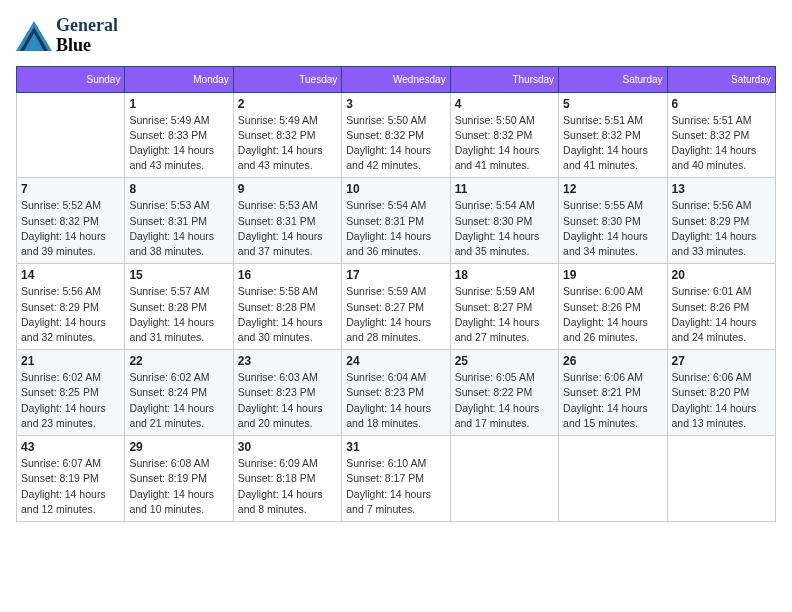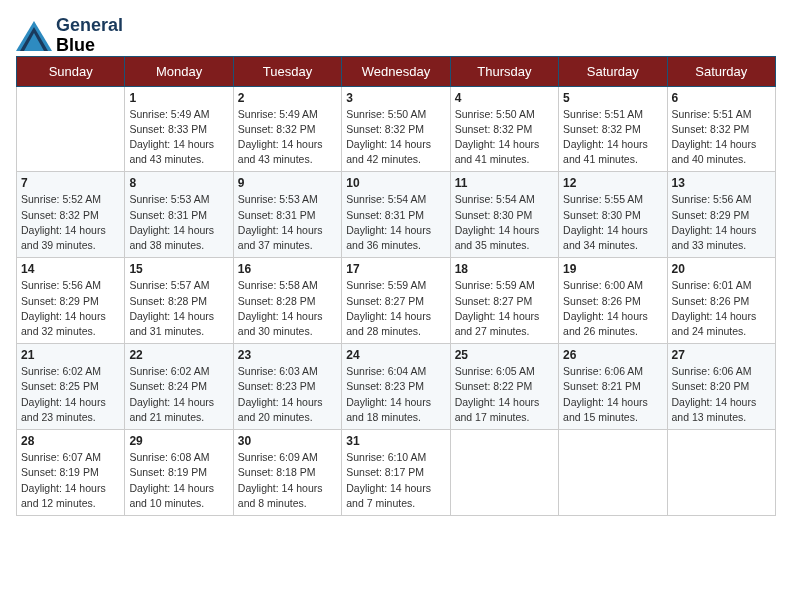--- a/index.html
+++ b/index.html
@@ -7,21 +7,22 @@
       font-family: Arial, sans-serif;
       background: #fff;
       width: 792px;
       min-height: 612px;
       padding: 16px;
     }
     .header-area {
       display: flex;
       justify-content: space-between;
       align-items: flex-start;
-      margin-bottom: 0;
+      margin-bottom: 10px;
+      font-family: Liberation Serif, serif;
     }
     .logo {
       display: flex;
       align-items: center;
     }
     .logo-text {
       font-size: 18px;
       font-weight: bold;
       color: #1a3a5c;
       line-height: 1.1;
@@ -46,25 +47,25 @@
     .subtitle {
       font-size: 16px;
       color: #333;
     }
     table {
       width: 100%;
       border-collapse: collapse;
       font-size: 11px;
     }
     thead tr th {
-      background-color: #7f1d1d;
+      background-color: #8b5cf6;
       color: #fff;
       padding: 7px 4px;
-      text-align: center;
-      font-size: 13px;
+      text-align: right;
+      font-size: 10px;
       font-weight: normal;
       border: 1px solid #1a5276;
     }
     tbody tr td {
       border: 1px solid #ccc;
       vertical-align: top;
       padding: 4px 4px 4px 4px;
       min-height: 70px;
       background: #fff;
     }
@@ -314,21 +315,21 @@
         <td>
           <span class="day-number">27</span>
           <div class="cell-info" style="white-space: pre-line;">Sunrise: 6:06 AM
 Sunset: 8:20 PM
 Daylight: 14 hours
 and 13 minutes.</div>
         </td>
       </tr>
       <tr>
         <td>
-          <span class="day-number">28</span>
+          <span class="day-number">43</span>
           <div class="cell-info" style="white-space: pre-line;">Sunrise: 6:07 AM
 Sunset: 8:19 PM
 Daylight: 14 hours
 and 12 minutes.</div>
         </td>
         <td>
           <span class="day-number">29</span>
           <div class="cell-info" style="white-space: pre-line;">Sunrise: 6:08 AM
 Sunset: 8:19 PM
 Daylight: 14 hours

